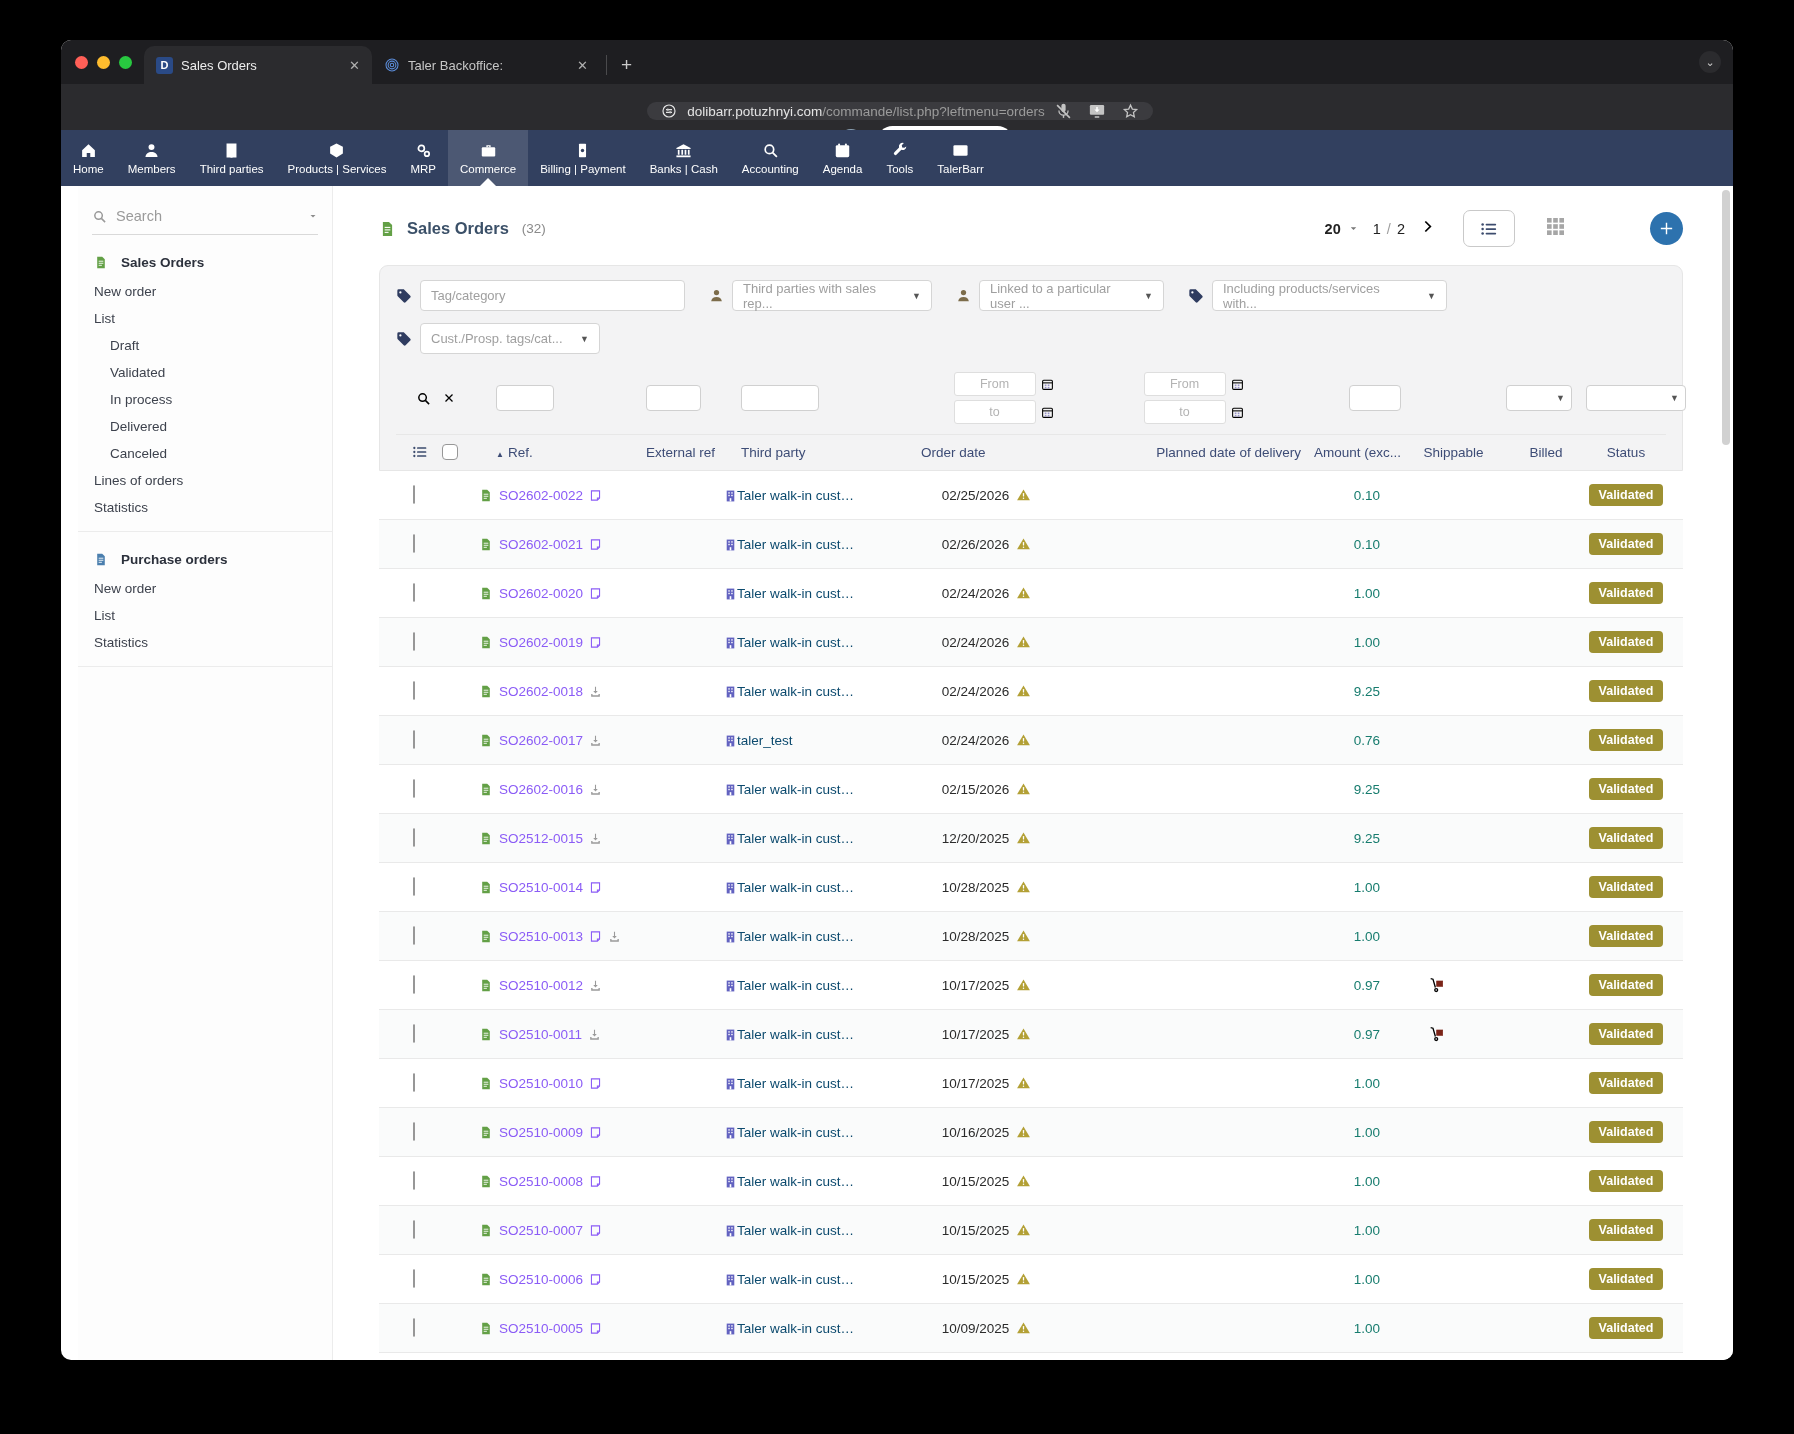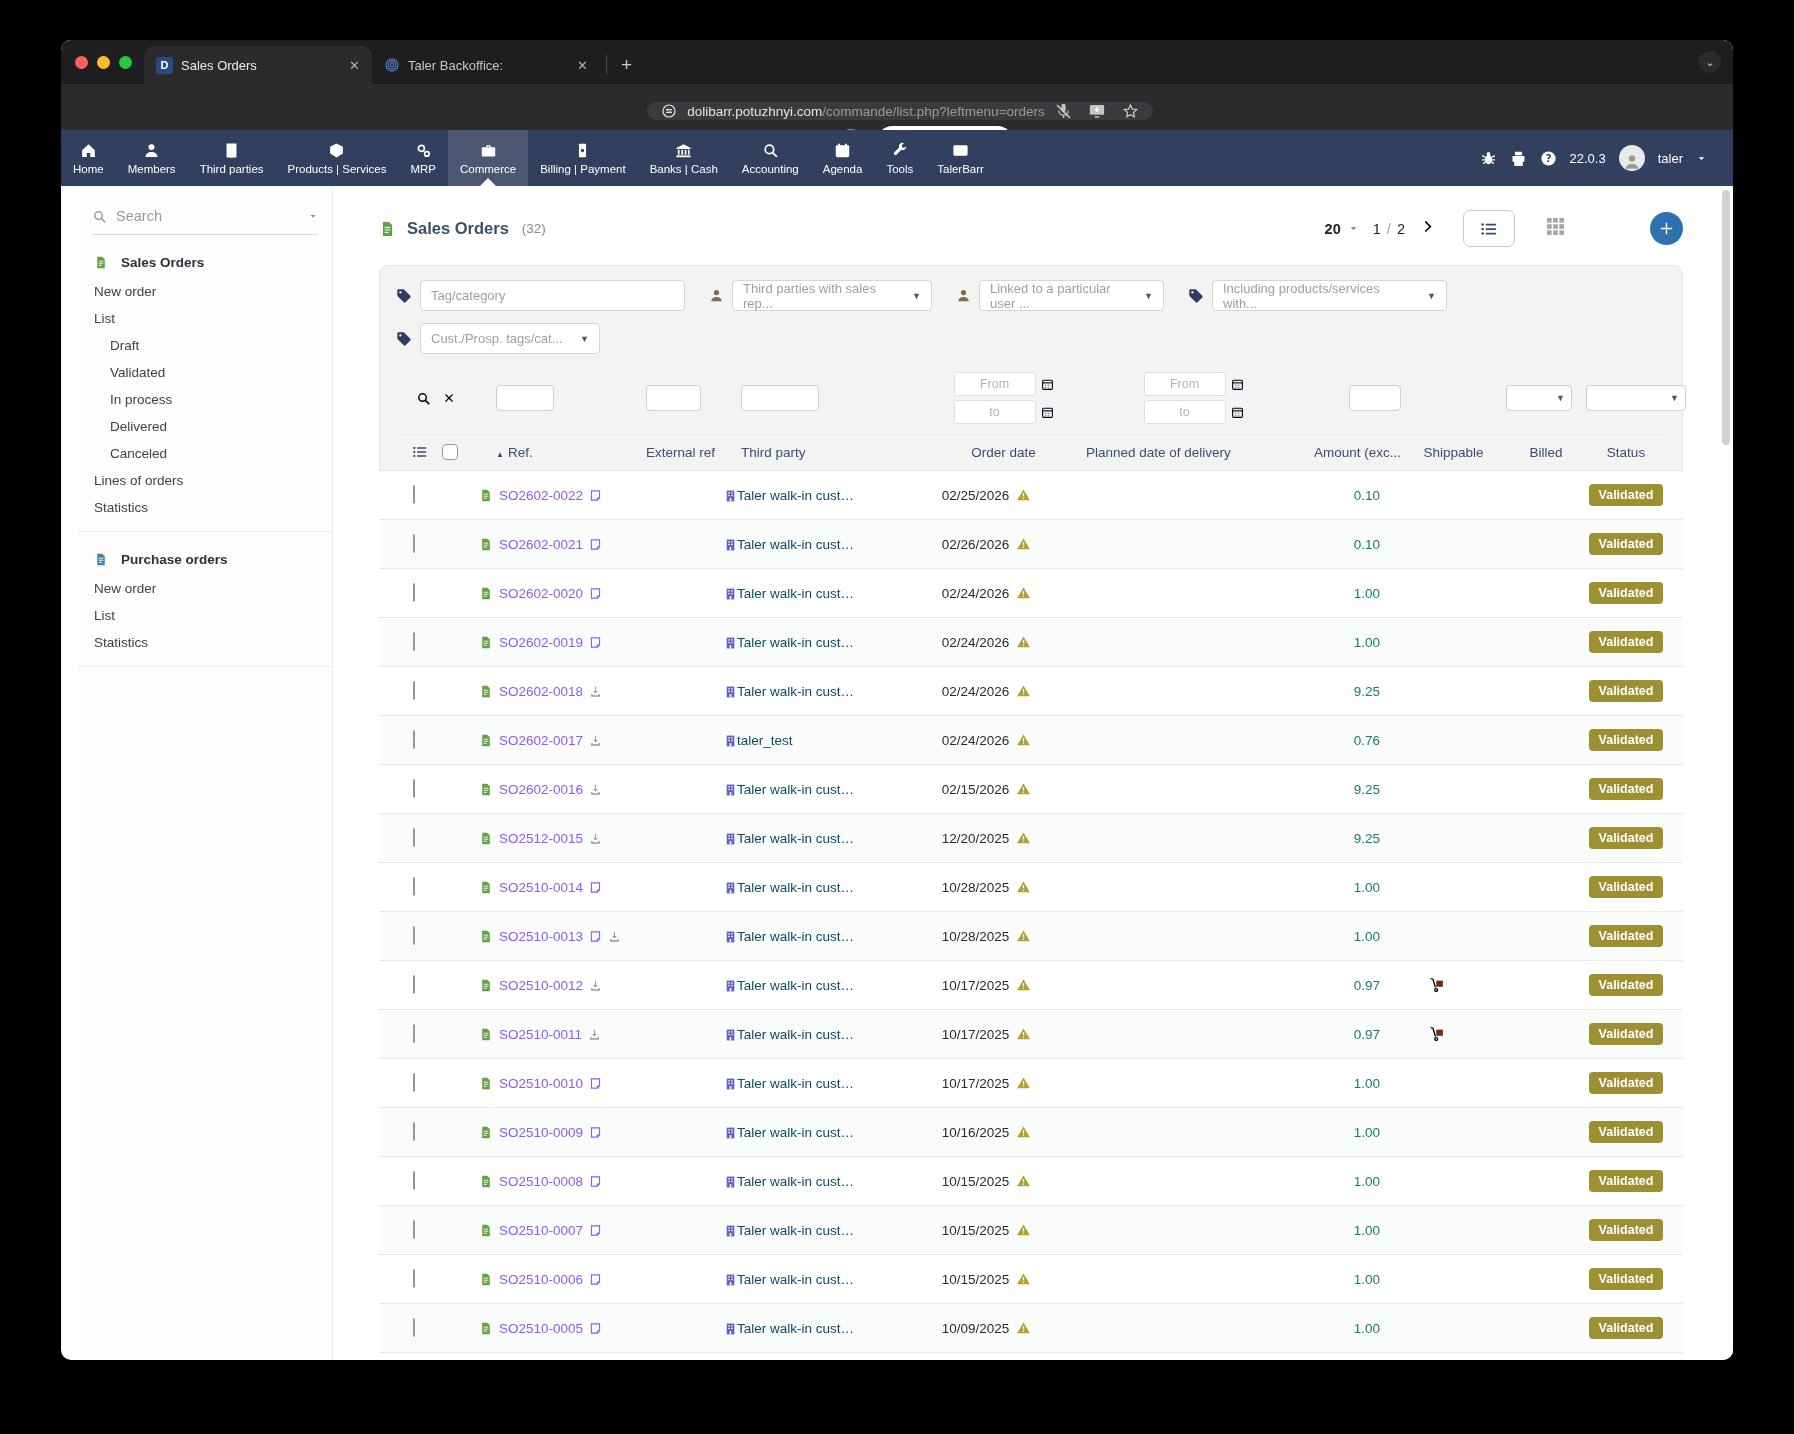--- a/index.html
+++ b/index.html
@@ -469,41 +469,20 @@
           </svg>
           <span>Tools</span>
         </div>
         <div class="nav-item">
           <svg>
             <use href="#i-card"></use>
           </svg>
           <span>TalerBarr</span>
         </div>
       </div>
-    <div class="dolinav-right">
-      <svg>
-          <use href="#i-bug"></use>
-        </svg>
-      <svg>
-          <use href="#i-printer"></use>
-        </svg>
-      <svg fill="#fff">
-          <use href="#i-qmark"></use>
-        </svg>
-      <span>22.0.3</span>
-      <div class="user-avatar">
-          <svg>
-            <use href="#i-person"></use>
-          </svg>
-        </div>
-      <span>taler</span>
-      <svg style="width:11px;height:11px">
-          <use href="#i-caret"></use>
-        </svg>
-    </div>
   </div>
 
   <div class="page">
     <div class="pagescroll"></div>
 
     <div class="sidebar">
       <div class="sb-search">
         <svg>
             <use href="#i-magnifier"></use>
           </svg>
@@ -697,22 +676,22 @@
         <div class="tgrid headrow">
           <div class="hsel">
             <svg>
                 <use href="#i-listul"></use>
               </svg>
             <span class="cb"></span>
           </div>
           <div class="hcell"><span class="sortmark">▲</span><span>Ref.</span></div>
           <div class="hcell">External ref</div>
           <div class="hcell">Third party</div>
-          <div class="hcell" style="text-align:center">Order date</div>
-          <div class="hcell" style="text-align:left">Planned date of delivery</div>
+          <div class="hcell" style="">Order date</div>
+          <div class="hcell" style="text-align:right">Planned date of delivery</div>
           <div class="hcell" style="text-align:right">Amount (exc...</div>
           <div class="hcell" style="text-align:center">Shippable</div>
           <div class="hcell" style="text-align:center">Billed</div>
           <div class="hcell" style="text-align:center">Status</div>
         </div>
       </div>
 
       <div class="tbody" id="table-body">
   <div class="tgrid trow">
     <div class="cell-sel"><span class="cb"></span></div>

